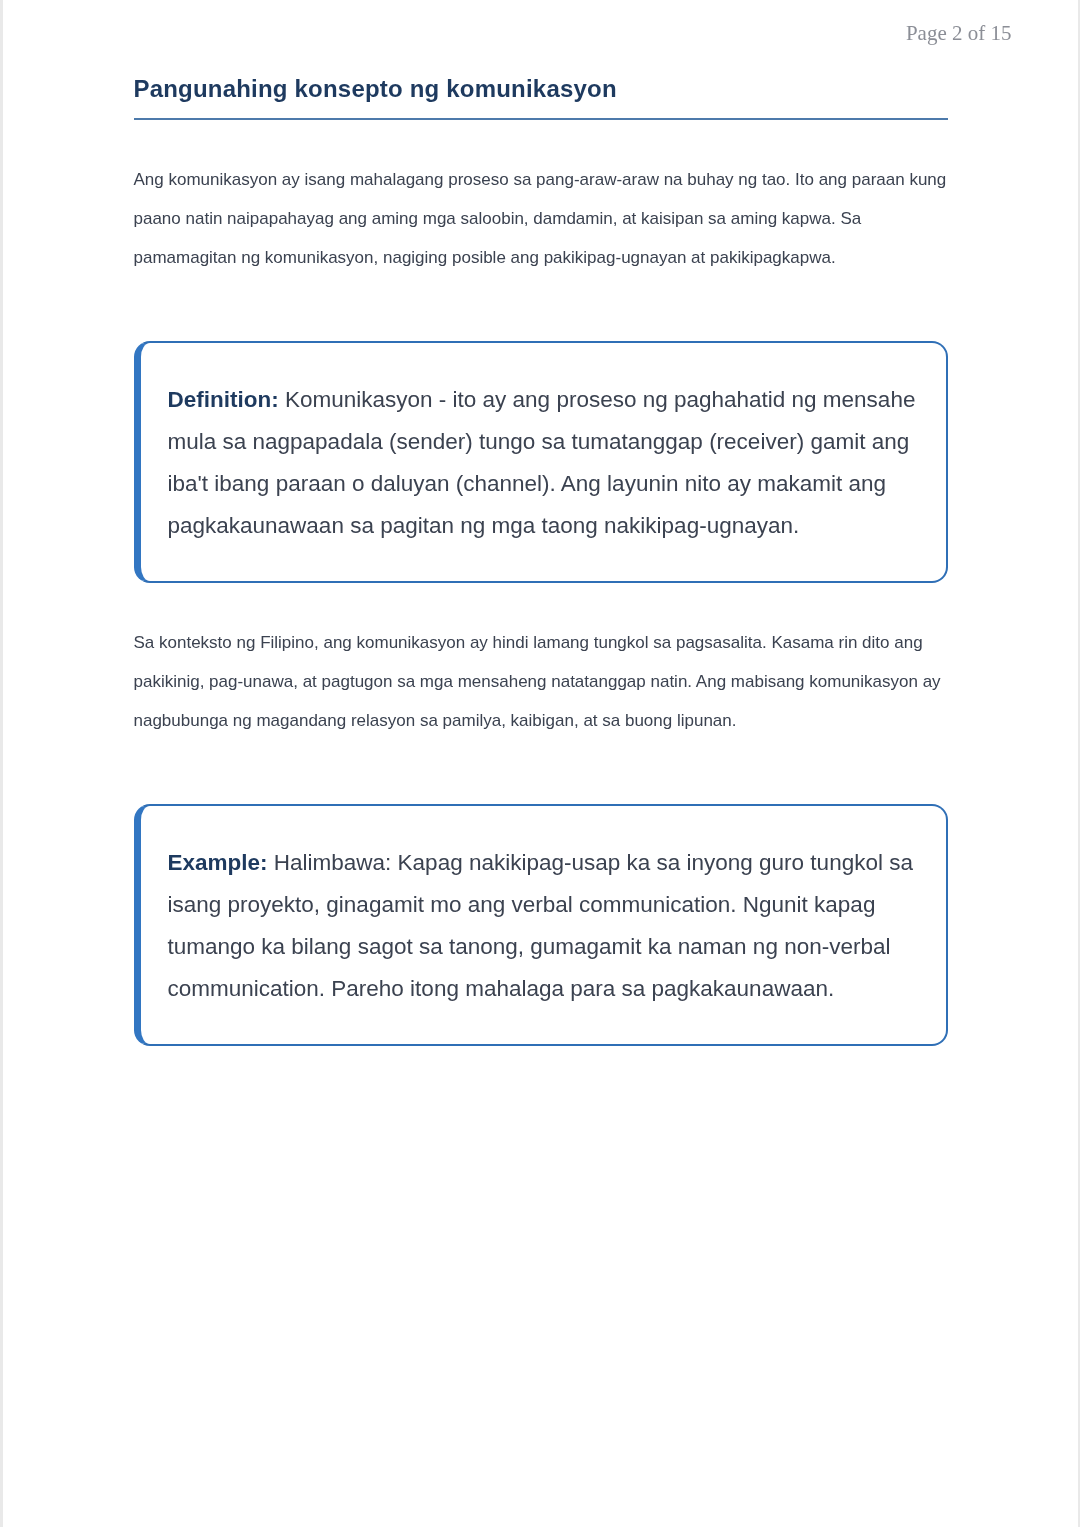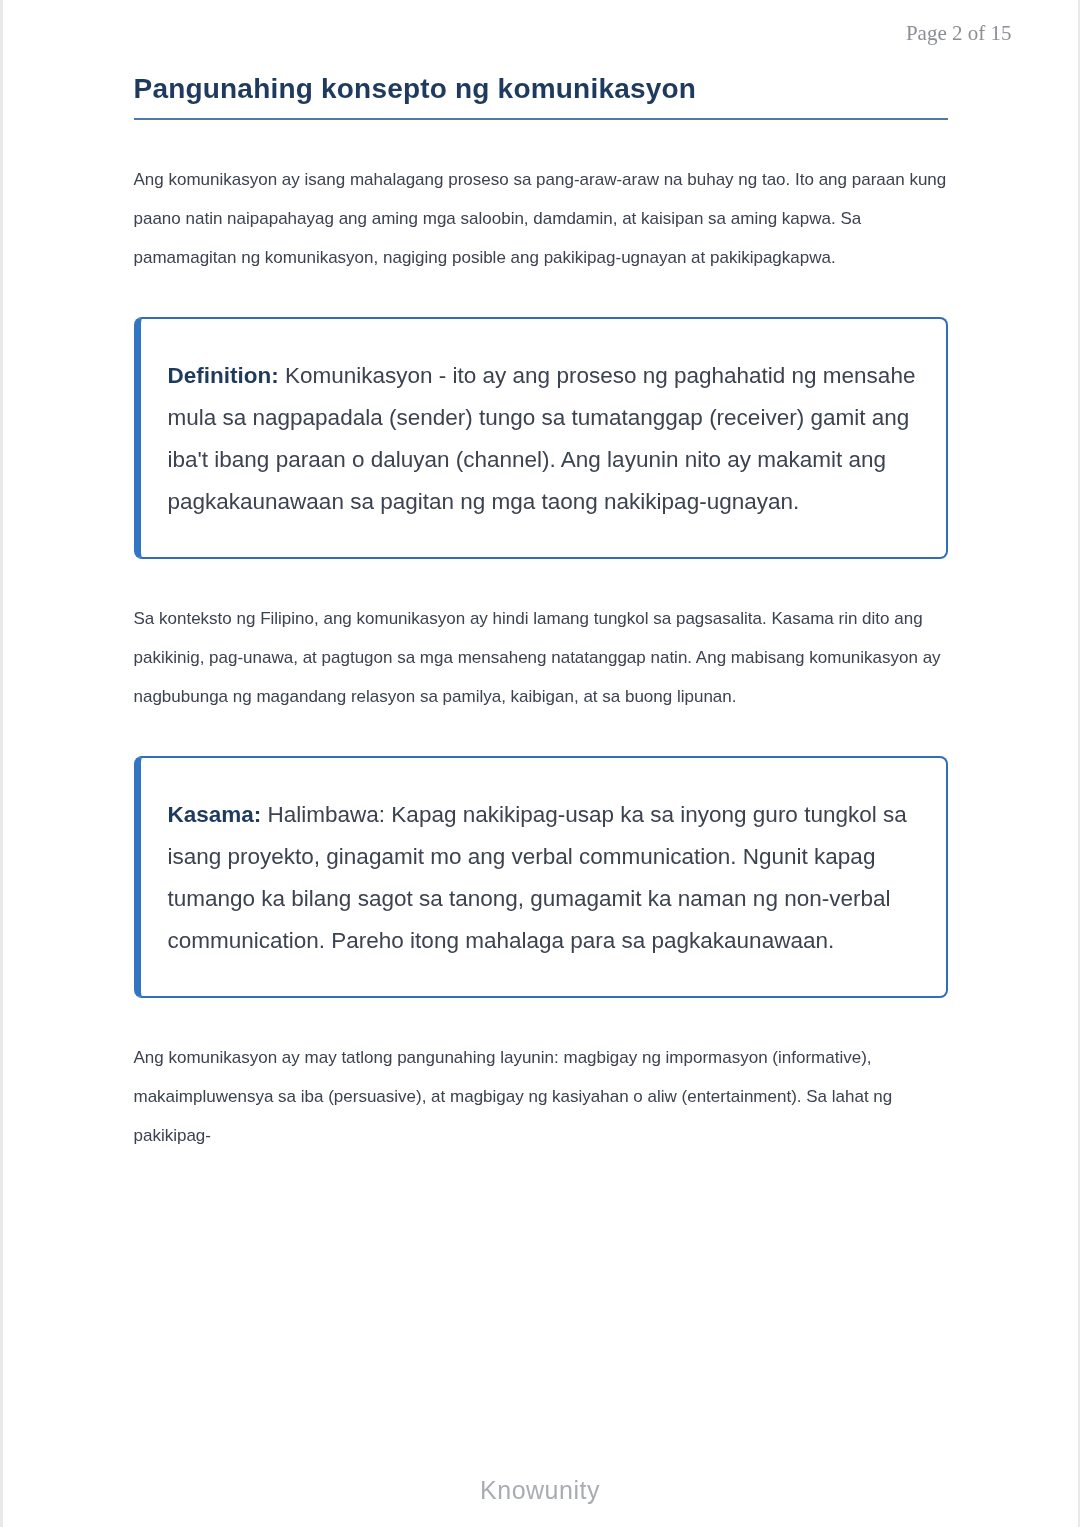--- a/index.html
+++ b/index.html
@@ -23,45 +23,45 @@
     color: #8b8e96;
     line-height: 26px;
   }
 
   .content {
     padding: 0 130px 0 131px;
   }
 
   .section-heading {
     margin-top: 28px;
-    font-size: 28px;
+    font-size: 24px;
     font-weight: bold;
     color: #1e3a5f;
     letter-spacing: 0.2px;
     padding-bottom: 14px;
     border-bottom: 2px solid #4d7aab;
     line-height: 30px;
   }
 
   .section-heading.second {
     margin-top: 48px;
   }
 
   .body-paragraph {
     margin-top: 40px;
     font-size: 17px;
     line-height: 39px;
     color: #3b4250;
   }
 
   .callout-box {
-    margin-top: 40px;
+    margin-top: 64px;
     border: 2px solid #2f6fb6;
     border-left: 7px solid #3276c2;
-    border-radius: 8px;
+    border-radius: 16px;
     padding: 36px 30px 34px 27px;
     background: #ffffff;
   }
 
   .callout-box p {
     font-size: 22.5px;
     line-height: 42px;
     color: #3b4250;
   }
 
@@ -95,22 +95,20 @@
     <p class="body-paragraph">Ang komunikasyon ay isang mahalagang proseso sa pang-araw-araw na buhay ng tao. Ito ang paraan kung paano natin naipapahayag ang aming mga saloobin, damdamin, at kaisipan sa aming kapwa. Sa pamamagitan ng komunikasyon, nagiging posible ang pakikipag-ugnayan at pakikipagkapwa.</p>
 
 
     <div class="callout-box">
       <p><span class="callout-label">Definition:</span><span> Komunikasyon - ito ay ang proseso ng paghahatid ng mensahe mula sa nagpapadala (sender) tungo sa tumatanggap (receiver) gamit ang iba't ibang paraan o daluyan (channel). Ang layunin nito ay makamit ang pagkakaunawaan sa pagitan ng mga taong nakikipag-ugnayan.</span></p>
     </div>
 
     <p class="body-paragraph">Sa konteksto ng Filipino, ang komunikasyon ay hindi lamang tungkol sa pagsasalita. Kasama rin dito ang pakikinig, pag-unawa, at pagtugon sa mga mensaheng natatanggap natin. Ang mabisang komunikasyon ay nagbubunga ng magandang relasyon sa pamilya, kaibigan, at sa buong lipunan.</p>
 
     <div class="callout-box">
-      <p><span class="callout-label">Kasama:</span><span> Halimbawa: Kapag nakikipag-usap ka sa inyong guro tungkol sa isang proyekto, ginagamit mo ang verbal communication. Ngunit kapag tumango ka bilang sagot sa tanong, gumagamit ka naman ng non-verbal communication. Pareho itong mahalaga para sa pagkakaunawaan.</span></p>
+      <p><span class="callout-label">Example:</span><span> Halimbawa: Kapag nakikipag-usap ka sa inyong guro tungkol sa isang proyekto, ginagamit mo ang verbal communication. Ngunit kapag tumango ka bilang sagot sa tanong, gumagamit ka naman ng non-verbal communication. Pareho itong mahalaga para sa pagkakaunawaan.</span></p>
     </div>
 
-    <p class="body-paragraph">Ang komunikasyon ay may tatlong pangunahing layunin: magbigay ng impormasyon (informative), makaimpluwensya sa iba (persuasive), at magbigay ng kasiyahan o aliw (entertainment). Sa lahat ng pakikipag-</p>
 
   </div>
 
-  <div class="footer">Knowunity</div>
 
 </div>
 
 </body></html>

